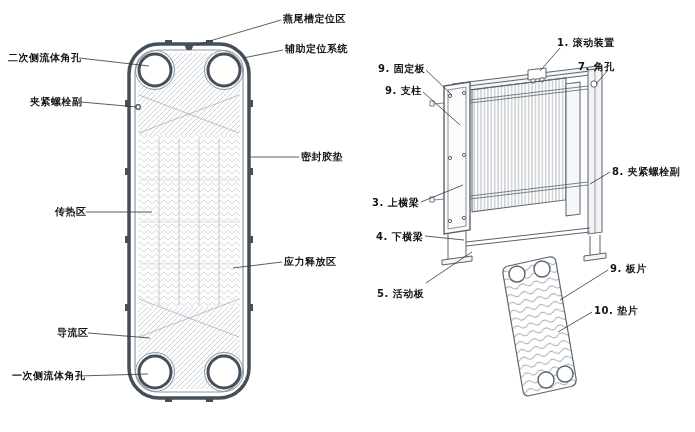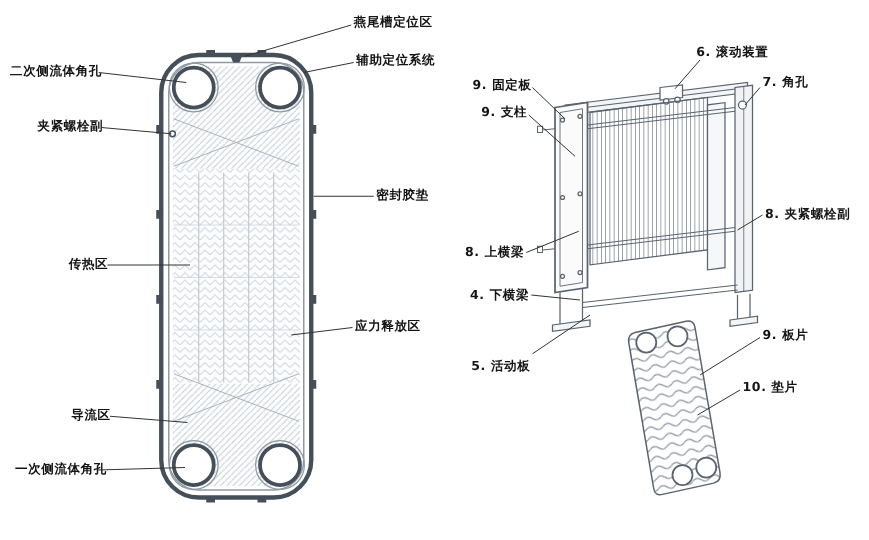--- a/index.html
+++ b/index.html
@@ -180,22 +180,22 @@
   <div class="lbl" style="left:55px;top:206px">传热区</div>
   <div class="lbl" style="left:57px;top:327px">导流区</div>
   <div class="lbl" style="left:12px;top:370px">一次侧流体角孔</div>
   <div class="lbl" style="left:283px;top:13px">燕尾槽定位区</div>
   <div class="lbl" style="left:285px;top:43px">辅助定位系统</div>
   <div class="lbl" style="left:301px;top:151px">密封胶垫</div>
   <div class="lbl" style="left:284px;top:256px">应力释放区</div>
 
   <div class="lbl" style="left:378px;top:63px">9. 固定板</div>
   <div class="lbl" style="left:385px;top:85px">9. 支柱</div>
-  <div class="lbl" style="left:372px;top:197px">8. 上横梁</div>
+  <div class="lbl" style="left:372px;top:197px">3. 上横梁</div>
   <div class="lbl" style="left:376px;top:231px">4. 下横梁</div>
   <div class="lbl" style="left:377px;top:288px">5. 活动板</div>
-  <div class="lbl" style="left:557px;top:37px">6. 滚动装置</div>
-  <div class="lbl" style="left:610px;top:61px">7. 角孔</div>
+  <div class="lbl" style="left:557px;top:37px">1. 滚动装置</div>
+  <div class="lbl" style="left:578px;top:61px">7. 角孔</div>
   <div class="lbl" style="left:612px;top:166px">8. 夹紧螺栓副</div>
   <div class="lbl" style="left:610px;top:263px">9. 板片</div>
   <div class="lbl" style="left:594px;top:305px">10. 垫片</div>
 
 </div>
 
 </body></html>

